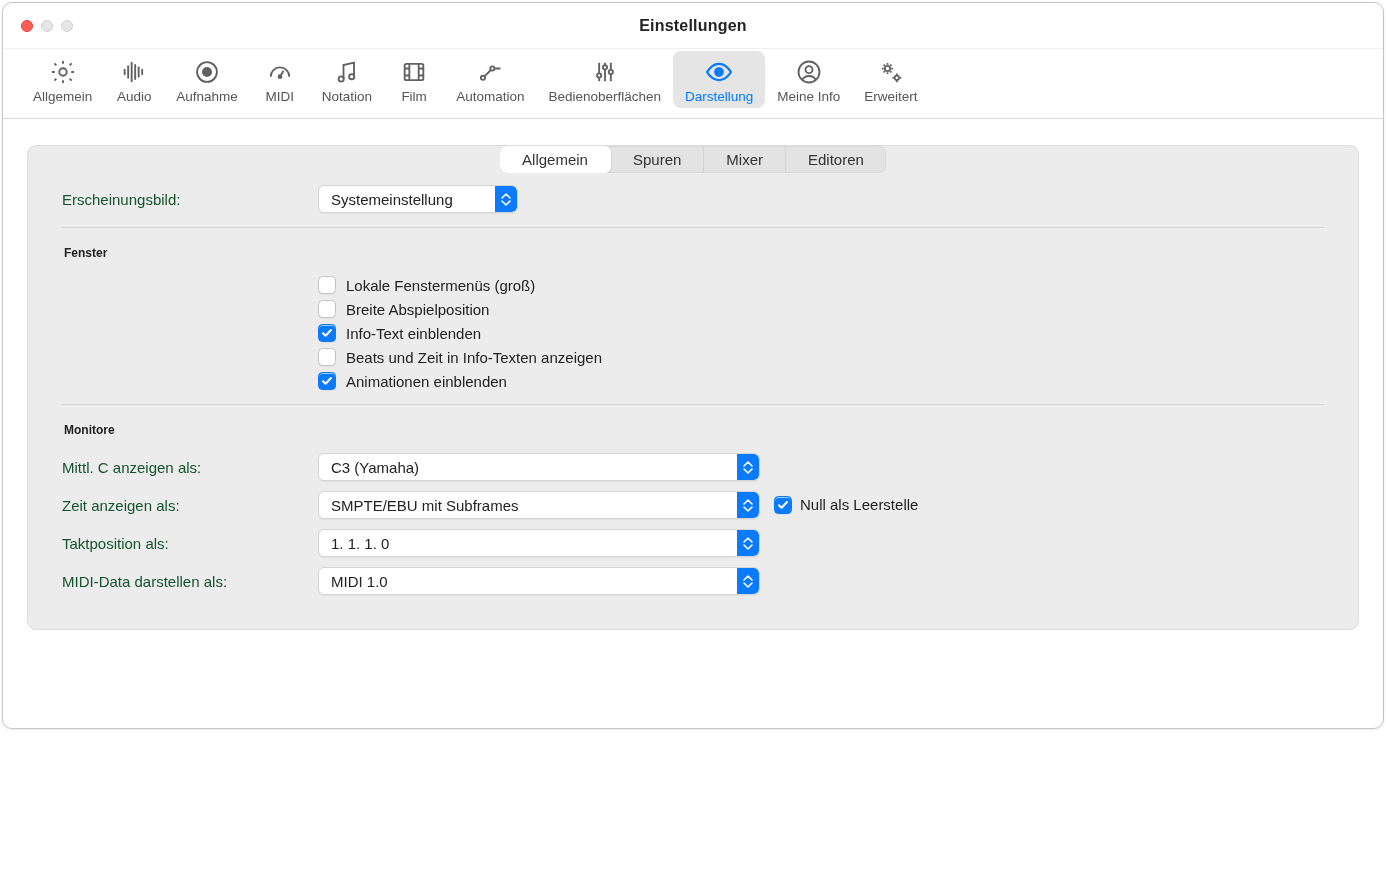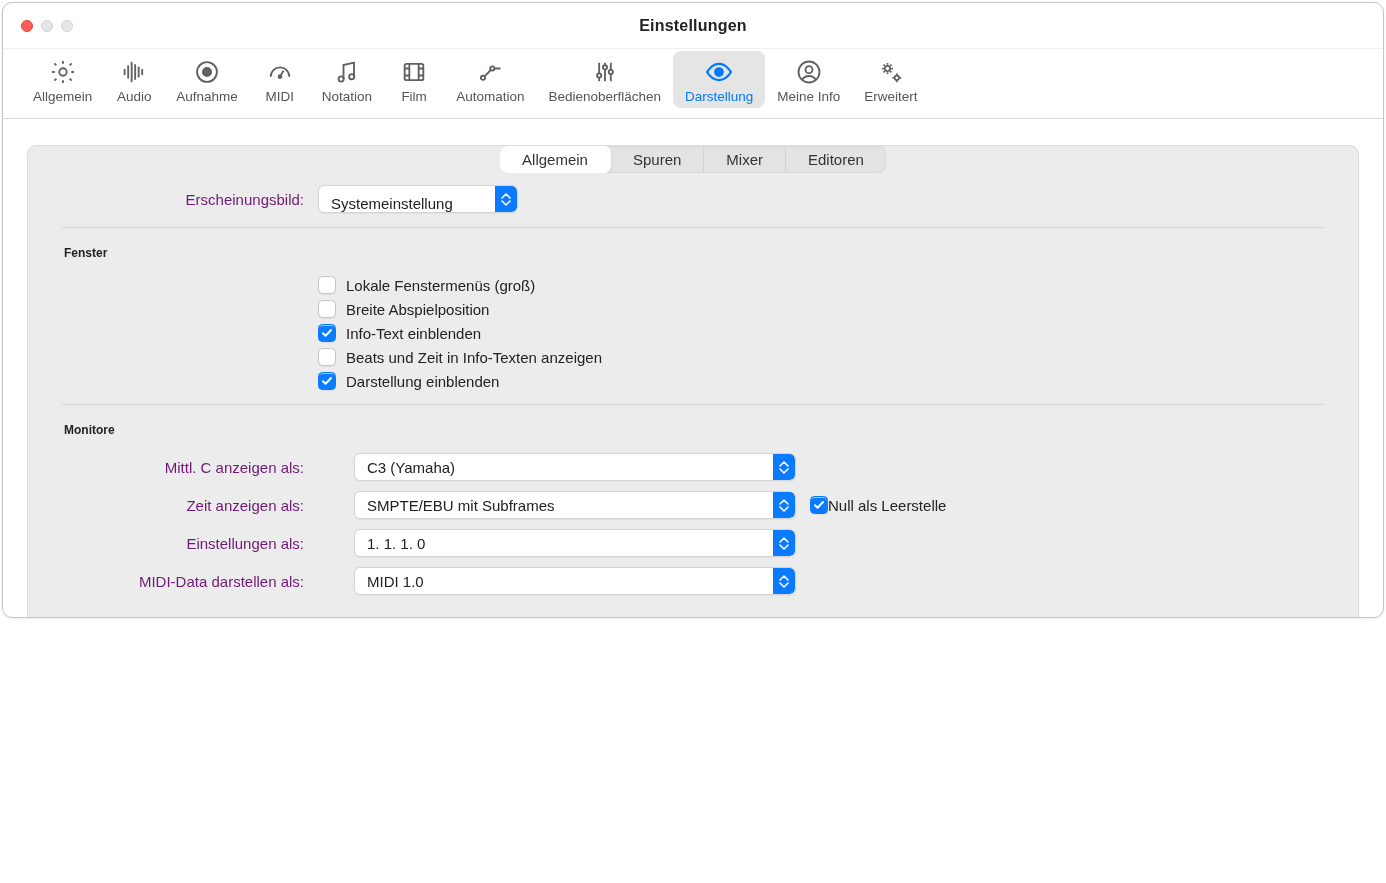--- a/index.html
+++ b/index.html
@@ -1,17 +1,17 @@
 <!DOCTYPE html>
 <html><head>
 <meta charset="utf-8">
 <style>
 * { margin: 0; padding: 0; box-sizing: border-box; font-family: -apple-system, "Helvetica Neue", Helvetica, Arial, sans-serif; -webkit-font-smoothing: antialiased; }
 body { background: #fff; padding: 2px; }
-.window { width: 1382px; height: 616px; border: 1px solid #c5c5c5; border-radius: 10px; background: #fff; overflow: hidden; box-shadow: 0 1px 3px rgba(0,0,0,0.08); display:flex; flex-direction:column; }
+.window { width: 1382px; height: 727px; border: 1px solid #c5c5c5; border-radius: 10px; background: #fff; overflow: hidden; box-shadow: 0 1px 3px rgba(0,0,0,0.08); display:flex; flex-direction:column; }
 .titlebar { height: 46px; border-bottom: 1px solid rgba(0,0,0,0.06); display:flex; align-items:center; position:relative; }
 .traffic { display:flex; gap:8px; position:absolute; left:18px; top:17px; }
 .tl { width:12px; height:12px; border-radius:50%; }
 .tl.red { background:#ff5f57; border:0.5px solid #e24239; }
 .tl.gray { background:#e6e6e6; border:0.5px solid #d2d2d2; }
 .title { width:100%; text-align:center; font-weight:600; font-size:16px; color:#222; letter-spacing:0.2px; }
 
 .toolbar { height:70px; display:flex; align-items:flex-start; padding: 2px 18px 0 18px; gap: 0; border-bottom:1px solid #d9d9d9; }
 .tb-item { display:flex; flex-direction:column; align-items:center; justify-content:flex-start; padding: 6px 12px 4px 12px; border-radius:8px; cursor:default; min-width:60px; }
 .tb-item.active { background:#e5e5e5; }
@@ -24,43 +24,43 @@
 .content-box { background:#ececec; border:1px solid #dcdcdc; border-radius:9px; padding: 0 0 24px 0; }
 
 .subtabs { display:flex; justify-content:center; padding-top:12px; position:relative; top:-12px; }
 .seg { display:flex; background:#e3e3e3; border-radius:7px; padding:0; overflow:hidden; box-shadow: inset 0 0 0 1px rgba(0,0,0,0.04); }
 .seg .seg-item { padding:5px 22px; font-size:15px; color:#333; border-right:1px solid rgba(0,0,0,0.07); cursor:default; }
 .seg .seg-item:last-child { border-right:none; }
 .seg .seg-item.active { background:#fff; border-radius:6px; box-shadow:0 0.5px 2px rgba(0,0,0,0.15); position:relative; z-index:2; border-right-color:transparent; }
 
 .form { padding: 0 34px; }
 .row { display:flex; align-items:center; margin-bottom:10px; }
-.label-col { width:256px; text-align:right; padding-right:14px; font-size:15px; color:#701a75; }
+.label-col { width:256px; text-align:left; padding-right:8px; font-size:15px; color:#14532d; }
 .ctrl-col { flex:1; display:flex; align-items:center; gap:14px; }
 
 .select { position:relative; display:inline-flex; align-items:center; background:#fff; border:1px solid #d5d5d5; border-radius:6px; height:28px; box-shadow: 0 0.5px 1px rgba(0,0,0,0.05); overflow:hidden; }
 .select .sel-text { padding: 0 12px; font-size:15px; color:#222; white-space:nowrap; flex:1; }
 .select .sel-btn { width:22px; height:100%; background:#0a7aff; display:flex; flex-direction:column; align-items:center; justify-content:center; gap:1px; border-top-right-radius:5px; border-bottom-right-radius:5px; }
 .select .sel-btn svg { display:block; }
 .select.small { height:28px; }
-.select.w200 { width:200px;align-items:flex-end; }
-.select.w442 { width:442px;margin-left:36px; }
+.select.w200 { width:200px; }
+.select.w442 { width:442px; }
 
 hr.sep { border:none; border-top:1px solid #d6d6d6; margin: 14px 0 18px 0; }
 
 .section-title { font-weight:700; font-size:12px; color:#222; margin: 12px 0 16px 0; padding-left:2px; }
 
 .cb-row { display:flex; align-items:center; margin: 6px 0; padding-left:256px; gap:10px;text-align:right; }
 .cb { width:18px; height:18px; border-radius:4.5px; border:1px solid #c5c5c5; background:#fff; display:inline-flex; align-items:center; justify-content:center; box-shadow: 0 0.5px 1px rgba(0,0,0,0.06), inset 0 1px 0 rgba(255,255,255,0.6); cursor:default; }
 .cb.checked { background:#0a7aff; border-color:#0a7aff; }
 .cb.checked svg { display:block; }
 .cb svg { display:none; }
 .cb-label { font-size:15px; color:#222; }
 
-.inline-cb { display:flex; align-items:center; }
+.inline-cb { display:flex; gap:8px; }
 </style>
 </head>
 <body>
 
 <div class="window">
 
   <div class="titlebar">
     <div class="traffic">
       <div class="tl red"></div>
       <div class="tl gray"></div>
@@ -257,21 +257,21 @@
             <div class="cb-row">
               <span class="cb"></span>
               <span class="cb-label">Beats und Zeit in Info-Texten anzeigen</span>
             </div>
             <div class="cb-row">
               <span class="cb checked">
                 <svg width="12" height="12" viewBox="0 0 12 12">
                   <path d="M2 6.2 L4.6 8.8 L10 3" stroke="#fff" stroke-width="2" fill="none" stroke-linecap="round" stroke-linejoin="round"></path>
                 </svg>
               </span>
-              <span class="cb-label">Darstellung einblenden</span>
+              <span class="cb-label">Animationen einblenden</span>
             </div>
           </div>
 
         <hr class="sep">
 
         <div class="section-title">Monitore</div>
 
         <div id="monitore-rows">
             <div class="row">
               <div class="label-col">Mittl. C anzeigen als:</div>
@@ -307,21 +307,21 @@
                   <span class="cb checked">
                     <svg width="12" height="12" viewBox="0 0 12 12">
                       <path d="M2 6.2 L4.6 8.8 L10 3" stroke="#fff" stroke-width="2" fill="none" stroke-linecap="round" stroke-linejoin="round"></path>
                     </svg>
                   </span>
                   <span class="cb-label">Null als Leerstelle</span>
                 </span>
               </div>
             </div>
             <div class="row">
-              <div class="label-col">Einstellungen als:</div>
+              <div class="label-col">Taktposition als:</div>
               <div class="ctrl-col">
                 <div class="select w442">
                   <span class="sel-text">1. 1. 1.  0</span>
                   <span class="sel-btn">
                     <svg width="10" height="6" viewBox="0 0 10 6">
                       <path d="M1 5 L5 1 L9 5" stroke="#fff" stroke-width="1.6" fill="none" stroke-linecap="round" stroke-linejoin="round"></path>
                     </svg>
                     <svg width="10" height="6" viewBox="0 0 10 6">
                       <path d="M1 1 L5 5 L9 1" stroke="#fff" stroke-width="1.6" fill="none" stroke-linecap="round" stroke-linejoin="round"></path>
                     </svg>

